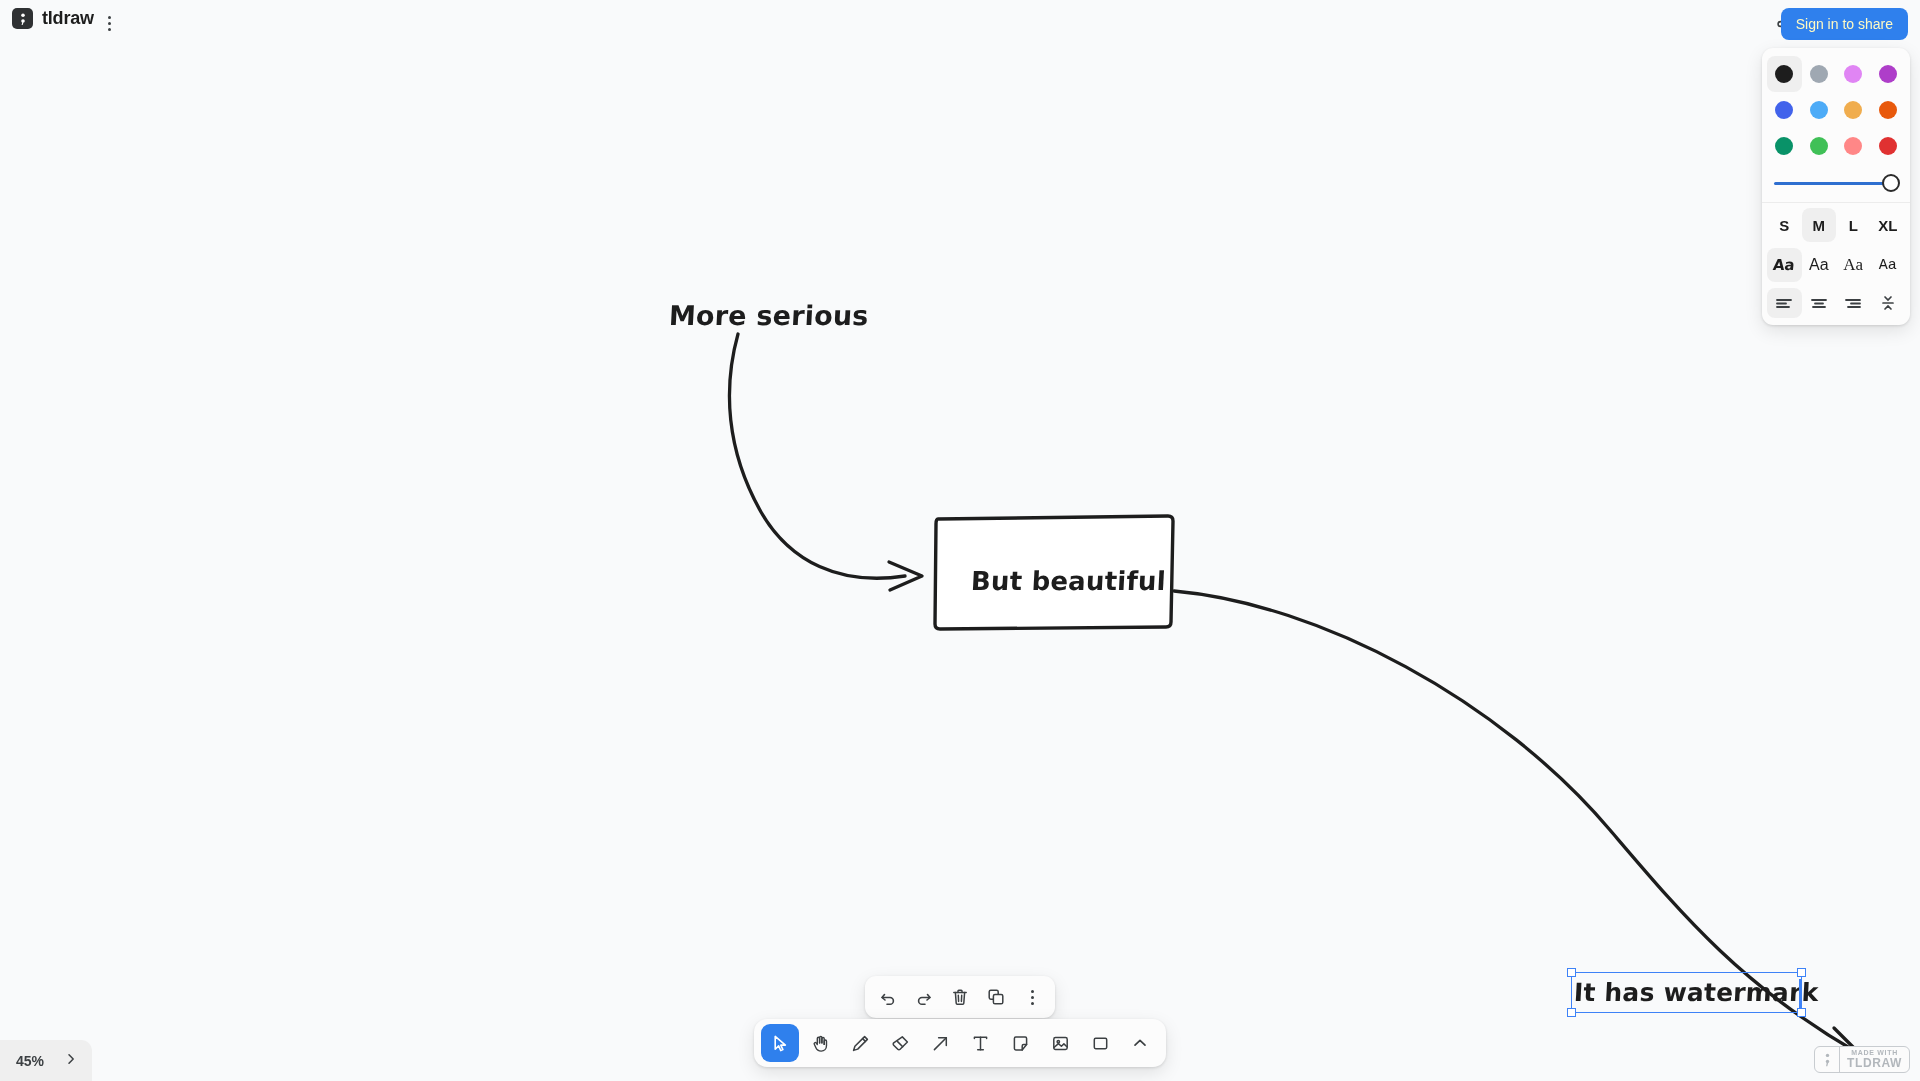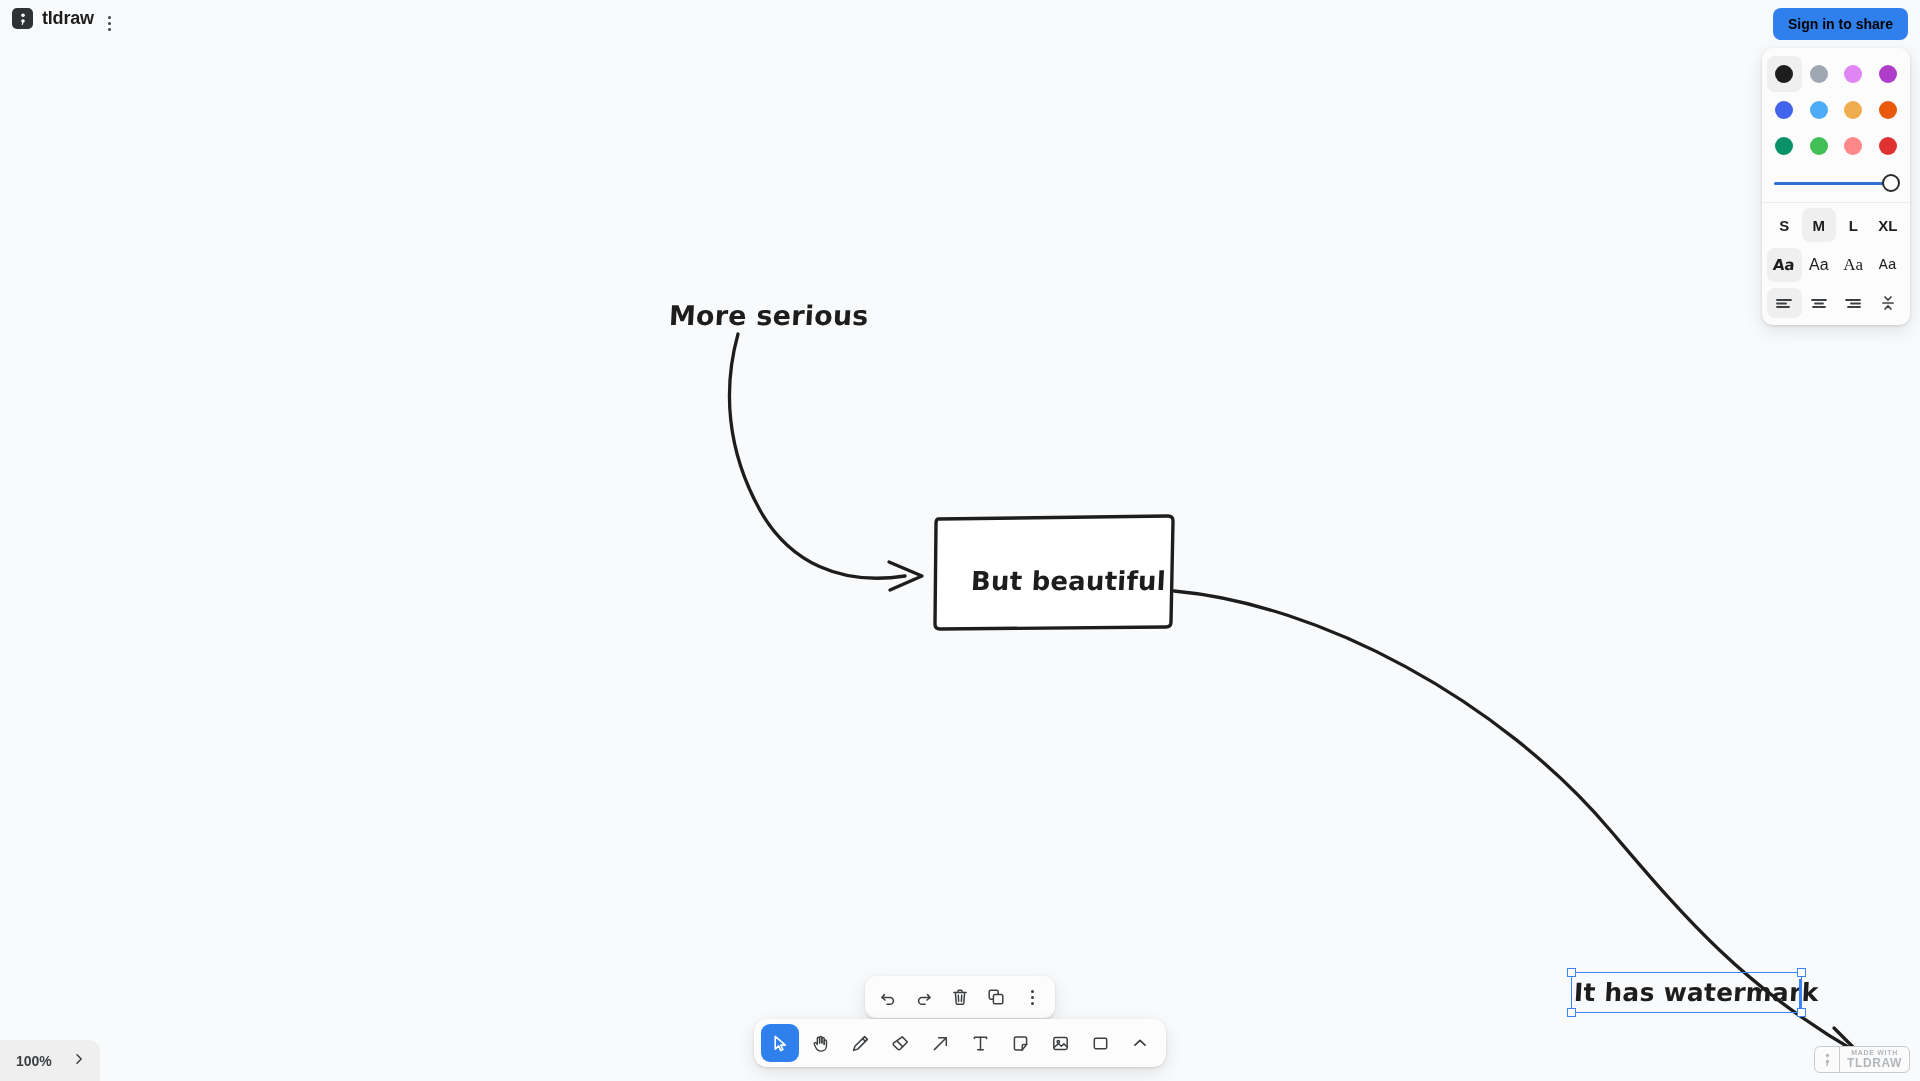--- a/index.html
+++ b/index.html
@@ -71,23 +71,23 @@
   }
   #main-menu-btn i { width: 3px; height: 3px; border-radius: 50%; background: #3c4043; display: block; }
 
   #share-icon {
     position: absolute; right: 122px; top: 12px;
     width: 24px; height: 24px; pointer-events: auto; cursor: pointer;
   }
   #signin-btn {
     position: absolute; right: 12px; top: 8px;
     height: 32px; padding: 0 15px;
-    background: #2f80ed; color: #000000;
+    background: #2f80ed; color: #fef9c3;
     border: none; border-radius: 8px;
-    font-size: 14px; font-weight: 700;
+    font-size: 14px; font-weight: 400;
     font-family: "Liberation Sans", sans-serif;
     cursor: pointer; pointer-events: auto;
   }
 
   
   #style-panel {
     position: absolute; right: 10px; top: 48px;
     width: 148px;
     background: #fcfcfc;
     border-radius: 11px;
@@ -465,21 +465,21 @@
       </svg>
     </button>
     <button class="tool-btn">
       <svg width="20" height="20" viewBox="0 0 20 20" fill="none" stroke="#3c4043" stroke-width="1.7" stroke-linecap="round" stroke-linejoin="round">
         <path d="M5 12.2 L10 7.4 L15 12.2"></path>
       </svg>
     </button>
   </div>
 
   <div id="zoom-widget">
-    <span id="zoom-value">100%</span>
+    <span id="zoom-value">45%</span>
     <span>
       <svg width="14" height="14" viewBox="0 0 14 14" fill="none" stroke="#3c4043" stroke-width="1.5" stroke-linecap="round" stroke-linejoin="round">
         <path d="M5 2.8 L9.2 7 L5 11.2"></path>
       </svg>
     </span>
   </div>
 
   <div id="watermark">
     <span id="wm-mark">
       <svg width="9" height="15" viewBox="0 0 9 15" aria-hidden="true">

